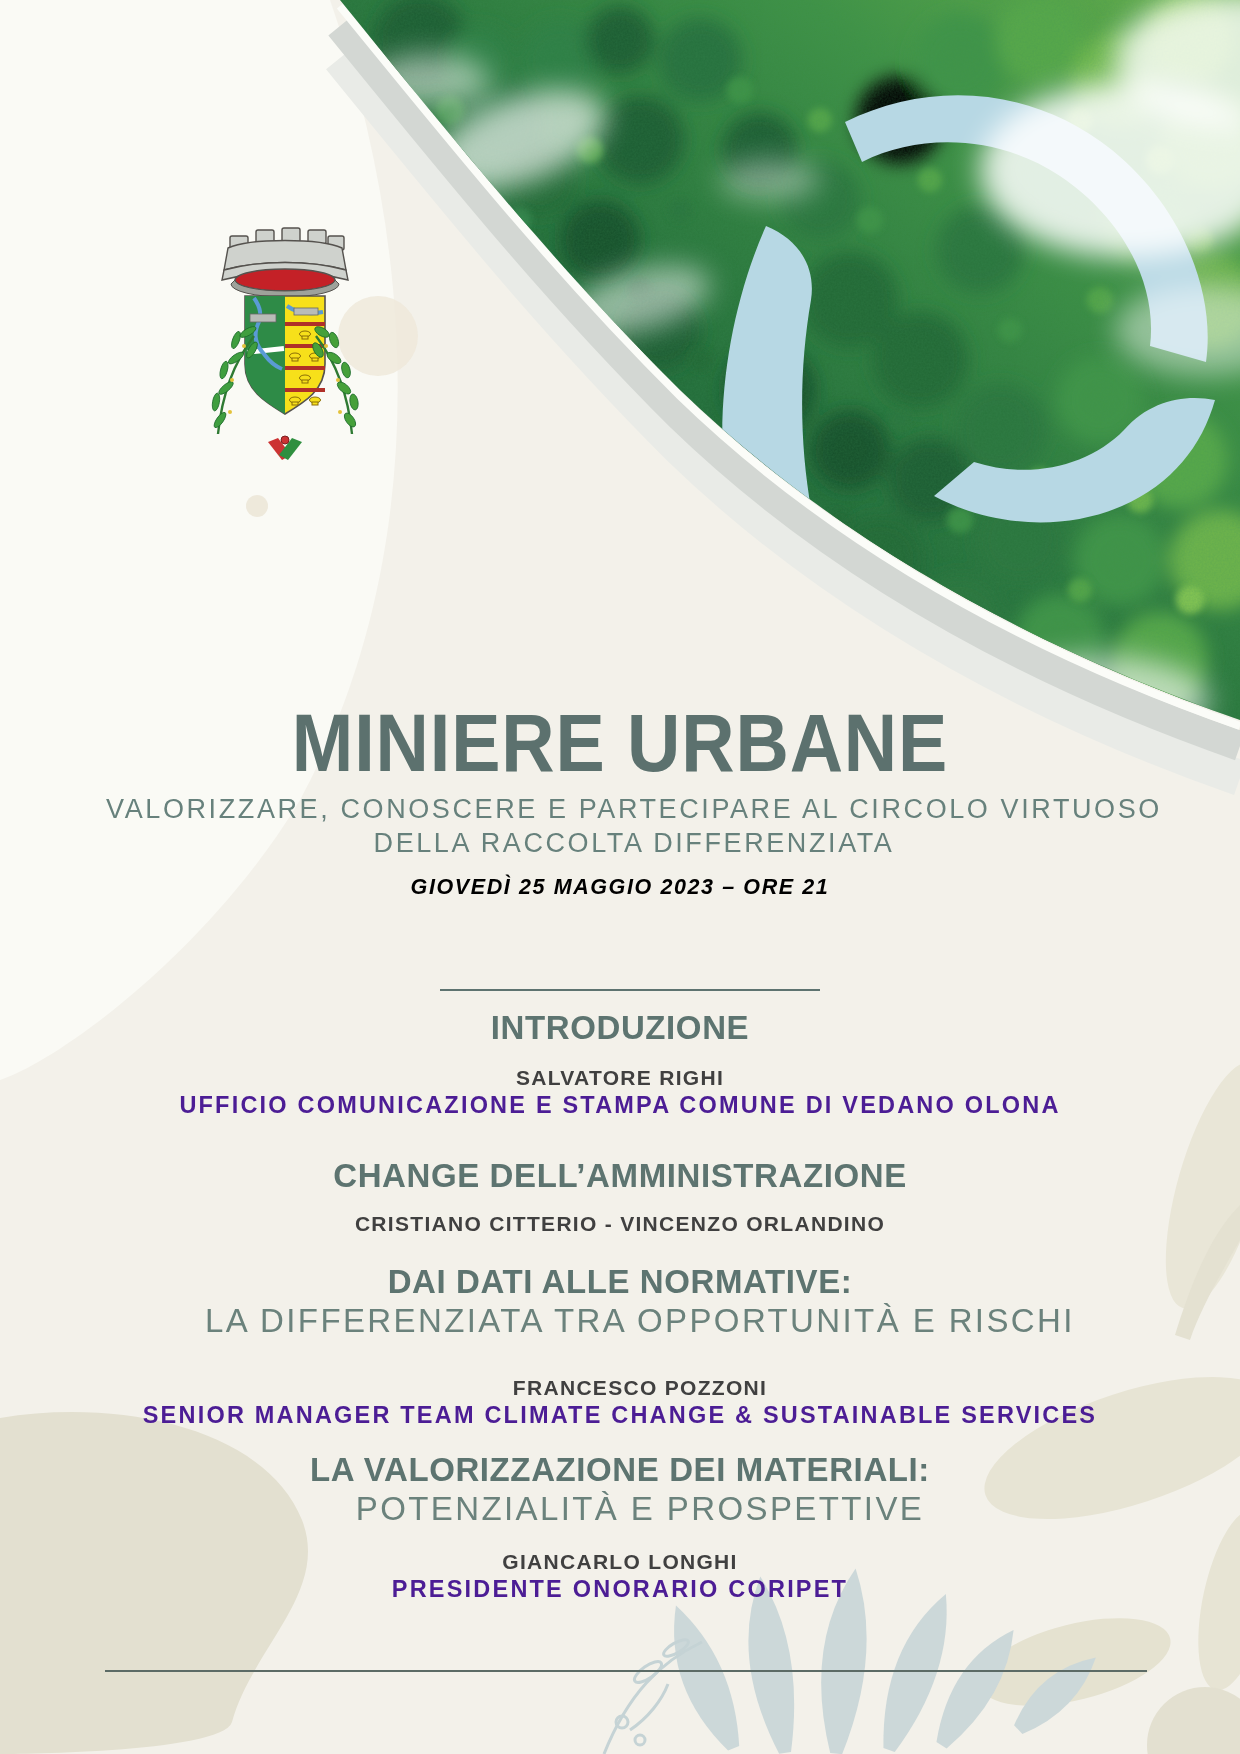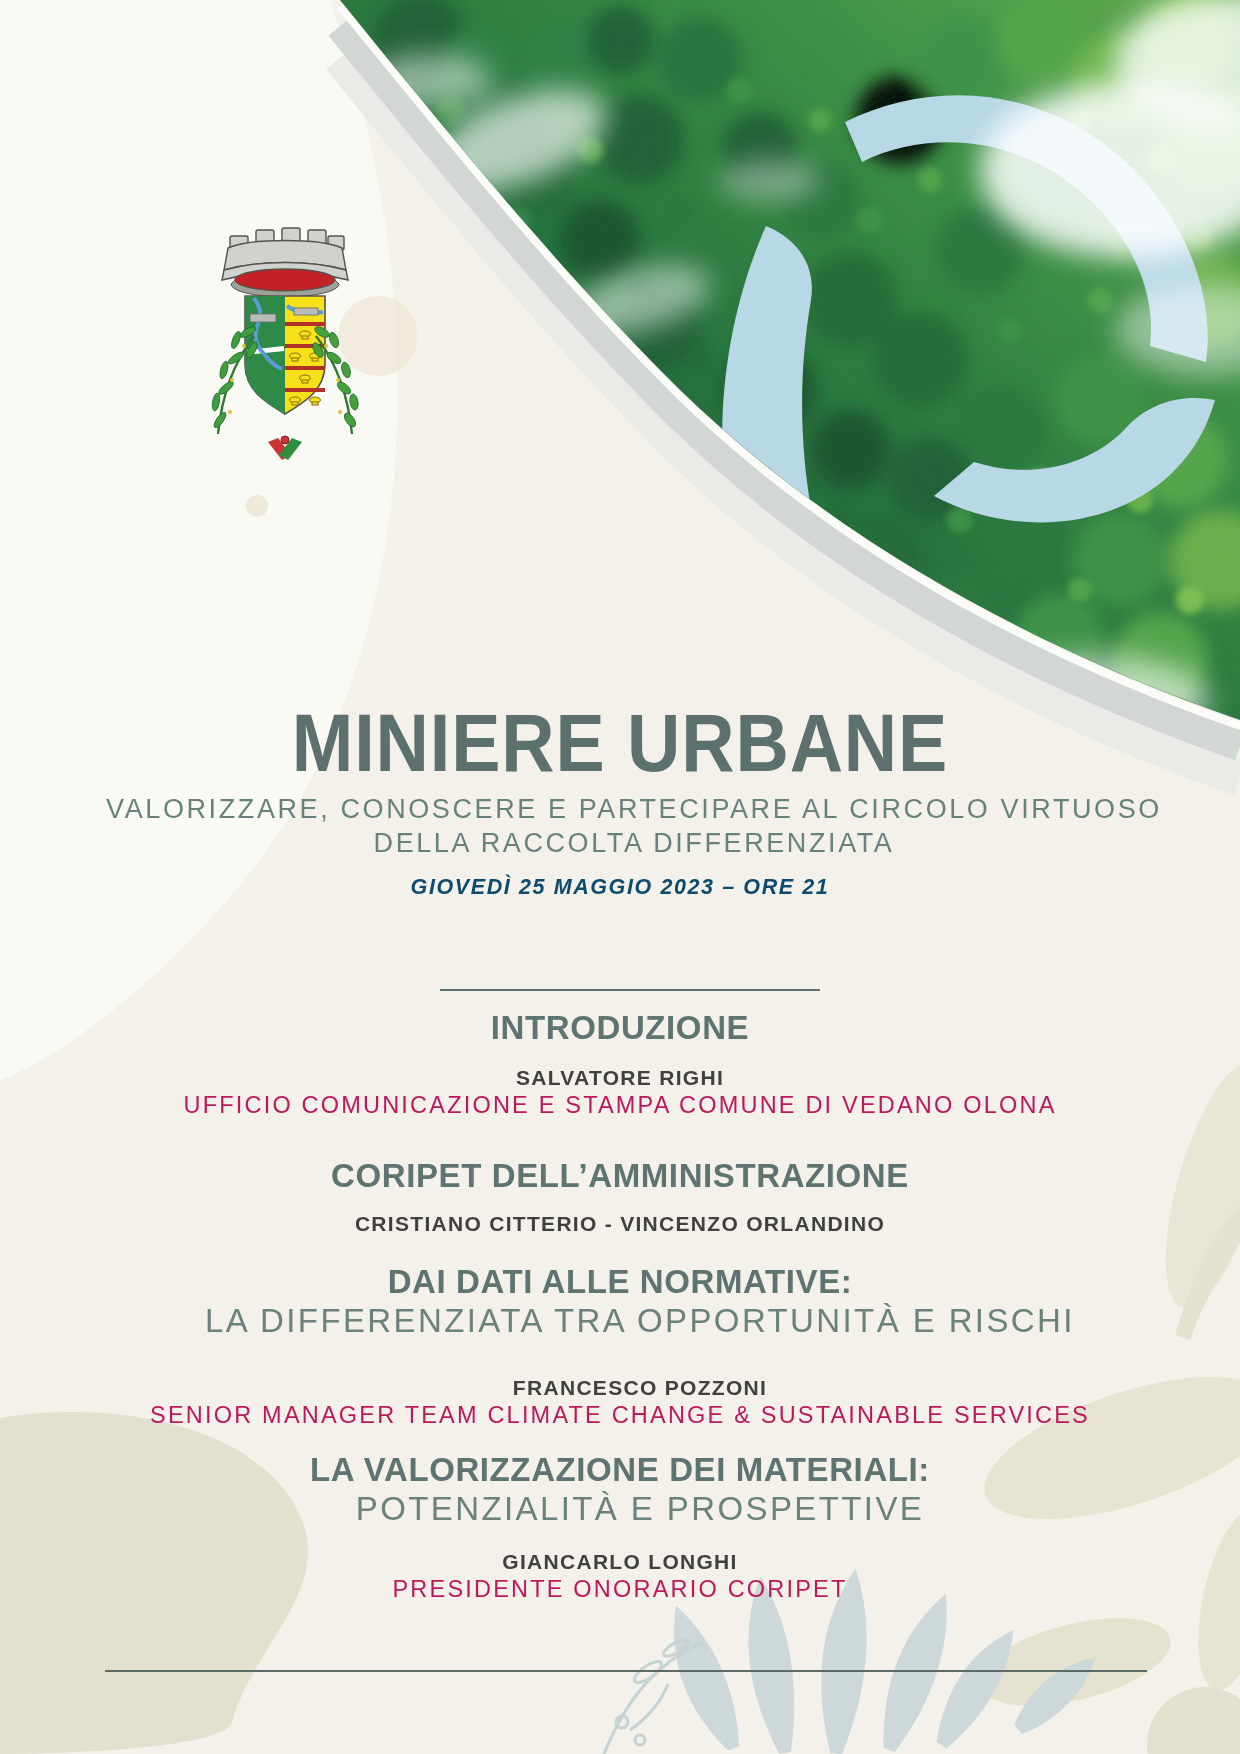--- a/index.html
+++ b/index.html
@@ -9,28 +9,28 @@
     font-family:"Liberation Sans", sans-serif;
   }
   #art{position:absolute;left:0;top:0;width:1240px;height:1754px;z-index:1;}
   #crest{position:absolute;left:190px;top:222px;width:190px;height:264px;z-index:2;}
   .txt{position:absolute;left:0;right:0;text-align:center;z-index:3;color:#5d7370;}
   .title{
     top:700px;font-size:82px;font-weight:700;letter-spacing:1px;line-height:86px;
     transform:scaleX(.9);transform-origin:50% 50%;color:#5c716e;white-space:nowrap;
   }
   .subtitle{top:792px;font-size:27px;font-weight:400;letter-spacing:2.6px;line-height:34px;color:#67817c;padding-left:28px;}
-  .datetime{top:874px;font-size:21.5px;font-style:italic;font-weight:700;letter-spacing:1.6px;line-height:27px;color:#0c4a6e;}
+  .datetime{top:874px;font-size:21.5px;font-style:italic;font-weight:700;letter-spacing:1.6px;line-height:27px;color:#000000;}
   .divider{position:absolute;z-index:3;background:#5d7370;height:2px;}
   .divider.top-div{left:440px;width:380px;top:989px;}
   .divider.bottom-div{left:105px;width:1042px;top:1670px;background:#5c6b66;}
   .h-section{font-size:33px;font-weight:700;letter-spacing:.6px;line-height:39px;color:#5d7470;white-space:nowrap;}
   .h-light{font-weight:400;letter-spacing:2.4px;color:#6b827c;padding-left:40px;}
   .speaker{font-size:21px;font-weight:700;letter-spacing:1.3px;color:#404040;}
-  .role{font-size:23.5px;font-weight:400;letter-spacing:2.2px;color:#be185d;white-space:nowrap;}
+  .role{font-size:23.5px;font-weight:700;letter-spacing:2.2px;color:#4c1d95;white-space:nowrap;}
   .s1-h{top:1008px;} .s1-sp{top:1066px;} .s1-ro{top:1092px;}
   .s2-h{top:1156px;} .s2-sp{top:1212px;}
   .s3-h{top:1262px;} .s3-sp{top:1376px;margin-left:40px;} .s3-ro{top:1402px;}
   .s4-h{top:1450px;} .s4-sp{top:1550px;} .s4-ro{top:1576px;}
 </style>
 </head>
 <body>
 
 <svg id="art" viewBox="0 0 1240 1754" xmlns="http://www.w3.org/2000/svg">
   <defs>
@@ -296,21 +296,21 @@
 <div class="txt datetime">
   <div>GIOVEDÌ 25 MAGGIO 2023 – ORE 21</div>
 </div>
 
 <div class="divider top-div"></div>
 
 <div class="txt h-section s1-h">INTRODUZIONE</div>
 <div class="txt speaker  s1-sp">SALVATORE RIGHI</div>
 <div class="txt role     s1-ro">UFFICIO COMUNICAZIONE E STAMPA COMUNE DI VEDANO OLONA</div>
 
-<div class="txt h-section s2-h">CORIPET DELL’AMMINISTRAZIONE</div>
+<div class="txt h-section s2-h">CHANGE DELL’AMMINISTRAZIONE</div>
 <div class="txt speaker  s2-sp">CRISTIANO CITTERIO - VINCENZO ORLANDINO</div>
 
 <div class="txt h-section s3-h">
   <div>DAI DATI ALLE NORMATIVE:</div>
   <div class="h-light">LA DIFFERENZIATA TRA OPPORTUNITÀ E RISCHI</div>
 </div>
 <div class="txt speaker  s3-sp">FRANCESCO POZZONI</div>
 <div class="txt role     s3-ro">SENIOR MANAGER TEAM CLIMATE CHANGE &amp; SUSTAINABLE SERVICES</div>
 
 <div class="txt h-section s4-h">

